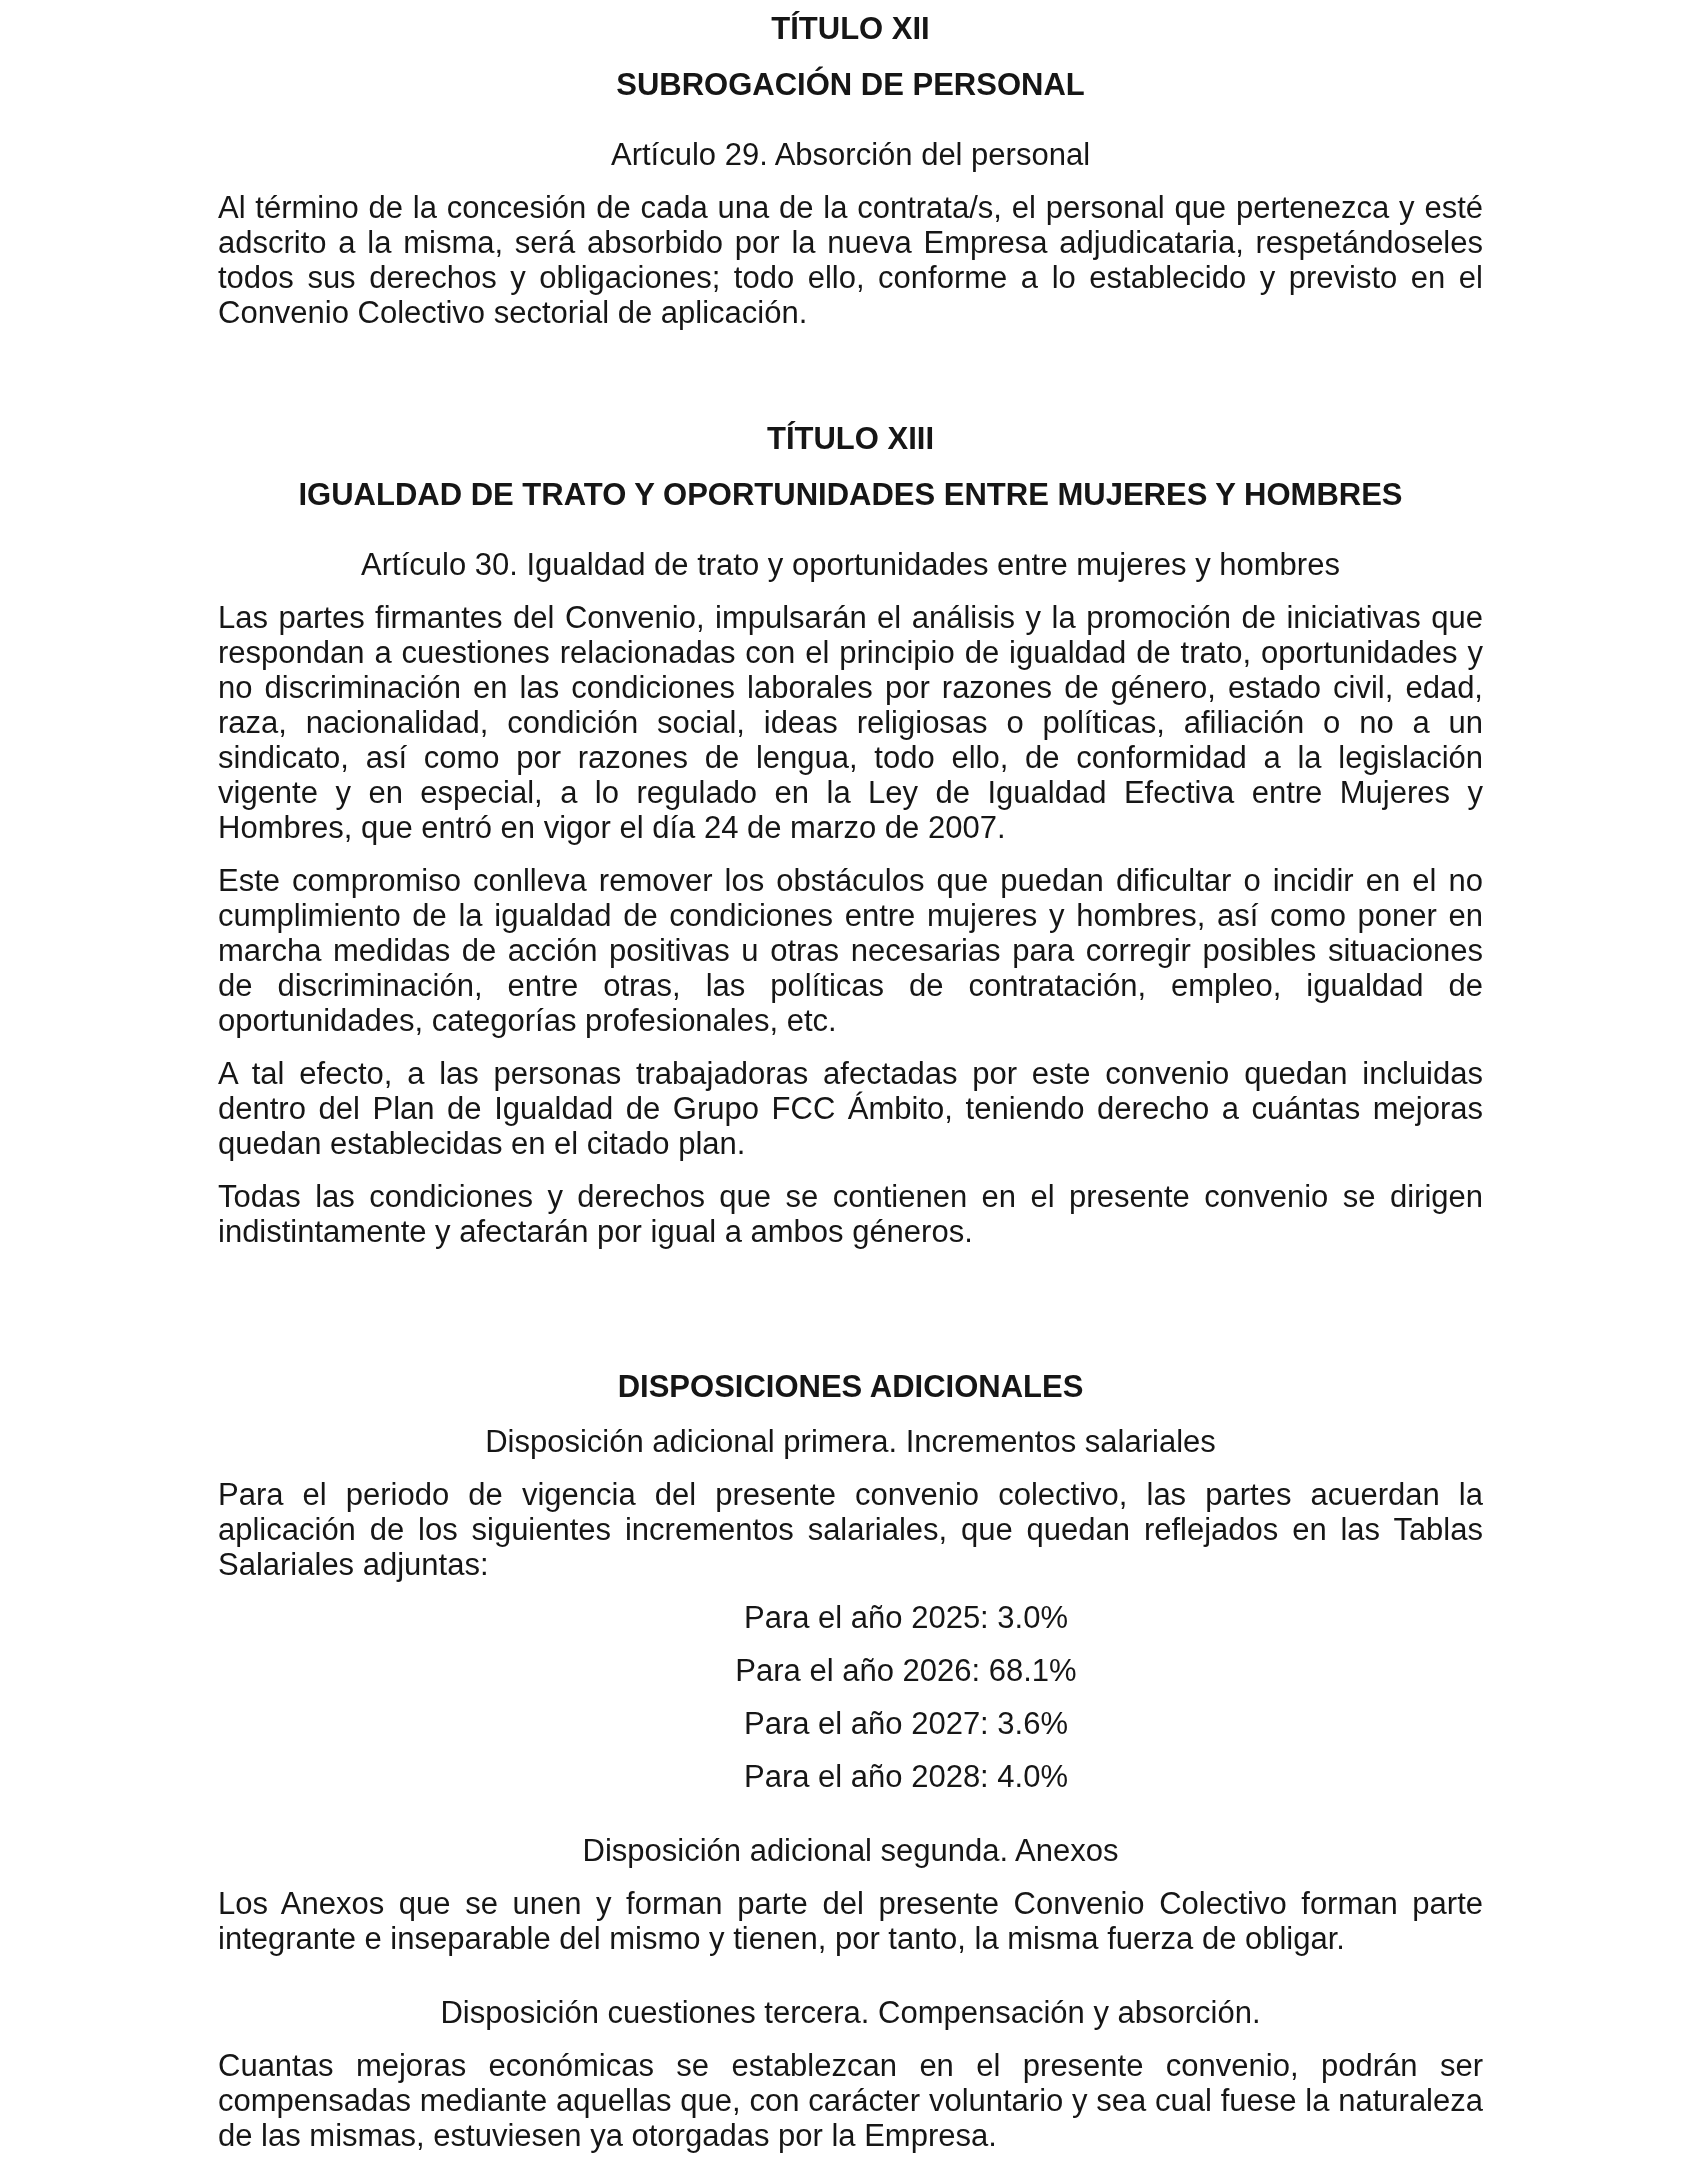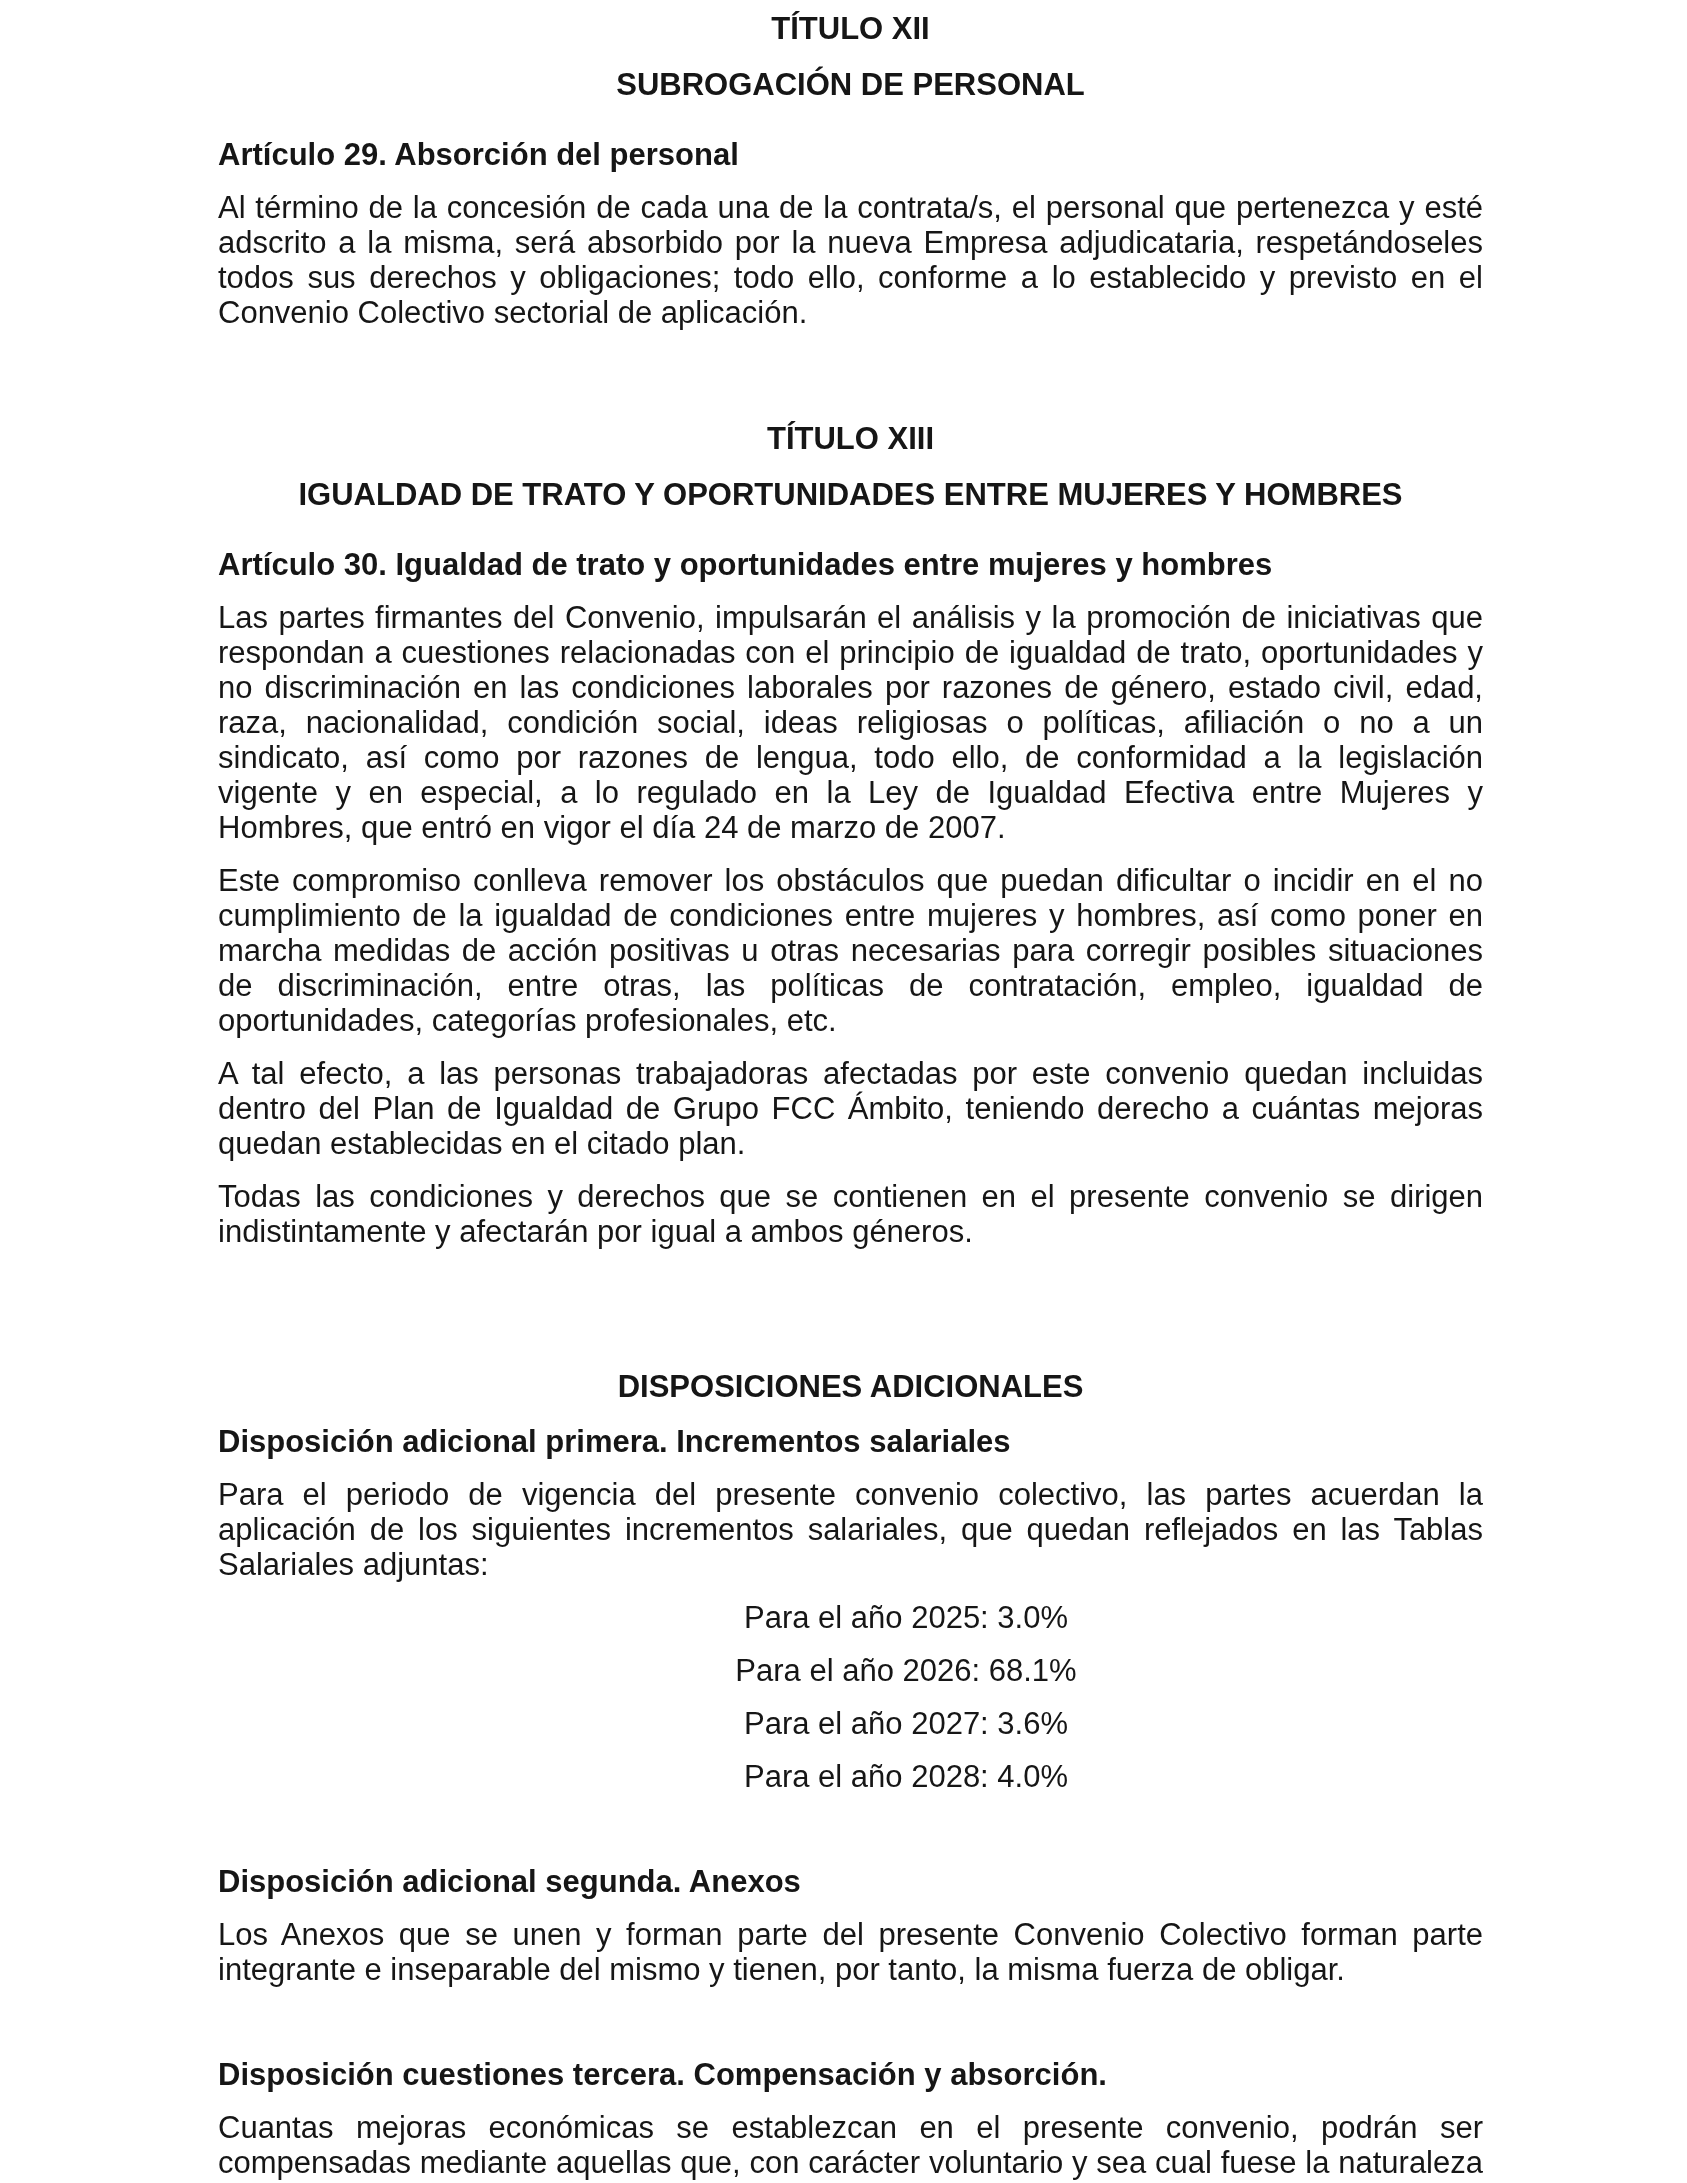--- a/index.html
+++ b/index.html
@@ -19,33 +19,33 @@
     line-height: 35px;
     padding: 10.6px 205px 0 218px;
     overflow: hidden;
     border-radius: 7px;
   }
   .t-center {
     text-align: center;
     font-weight: 700;
   }
   .t-left {
-    text-align: left;
-    font-weight: 700;
+    text-align: center;
+    font-weight: 400;
   }
   .para {
     text-align: justify;
     font-weight: 400;
   }
   .mt-sub      { margin-top: 21px; }
   .mt-art      { margin-top: 35px; }
   .mt-para     { margin-top: 18px; }
   .mt-section  { margin-top: 91px; }
   .mt-disp     { margin-top: 120px; }
-  .mt-disp-sm  { margin-top: 70px; }
+  .mt-disp-sm  { margin-top: 39px; }
   .mt-dispo-h  { margin-top: 20px; }
   .indent-item {
     margin-top: 18px;
     padding-left: 111px;
     text-align: center;
     font-weight: 400;
   }
 </style>
 </head>
 <body>

